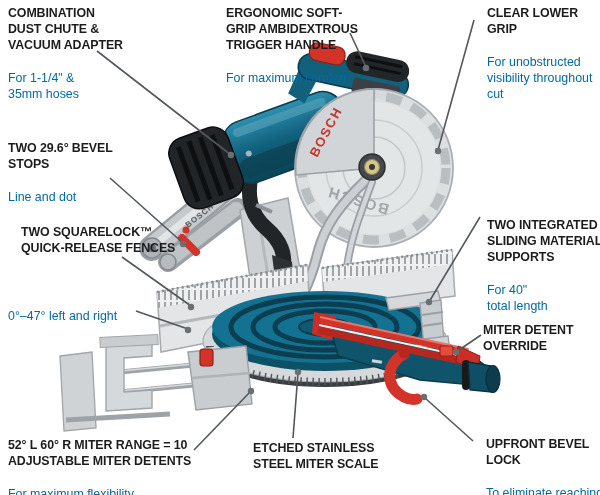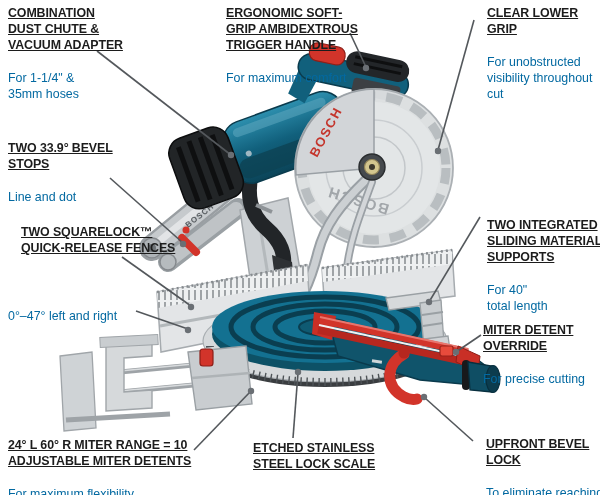--- a/index.html
+++ b/index.html
@@ -1,20 +1,20 @@
 <!DOCTYPE html>
 <html><head>
 <meta charset="utf-8">
 <style>
   html,body{margin:0;padding:0;background:#fff;}
   #page{position:relative;width:600px;height:495px;background:#ffffff;overflow:hidden;
         font-family:"Liberation Sans",sans-serif;}
   .callout{position:absolute;}
   .callout .t{font-weight:bold;font-size:12.4px;line-height:16px;color:#1c1c1c;
-              letter-spacing:-0.1px;white-space:pre;text-decoration:underline;}
+              letter-spacing:-0.1px;white-space:pre;}
   .callout .d{font-weight:normal;font-size:12.4px;line-height:16px;color:#0369a1;
               white-space:pre;margin-top:17px;}
   #c0{left:8px;top:5px;}
   #c1{left:226px;top:5px;}
   #c2{left:487px;top:5px;}
   #c3{left:8px;top:140px;}
   #c4{left:21px;top:224px;}
   #c5{left:8px;top:291px;}
   #c6{left:8px;top:437px;}
   #c7{left:253px;top:440px;}
@@ -220,52 +220,51 @@
     <div class="d">For maximum comfort</div>
   </div>
   <div class="callout" id="c2">
     <div class="t">CLEAR LOWER
 GRIP</div>
     <div class="d">For unobstructed
 visibility throughout
 cut</div>
   </div>
   <div class="callout" id="c3">
-    <div class="t">TWO 33.9° BEVEL
+    <div class="t">TWO 29.6° BEVEL
 STOPS</div>
     <div class="d">Line and dot</div>
   </div>
   <div class="callout" id="c4">
     <div class="t">TWO SQUARELOCK™
 QUICK-RELEASE FENCES</div>
   </div>
   <div class="callout" id="c5">
     <div class="d">0°–47° left and right</div>
   </div>
   <div class="callout" id="c6">
-    <div class="t">24° L 60° R MITER RANGE = 10
+    <div class="t">52° L 60° R MITER RANGE = 10
 ADJUSTABLE MITER DETENTS</div>
     <div class="d">For maximum flexibility
 &amp; capacity</div>
   </div>
   <div class="callout" id="c7">
     <div class="t">ETCHED STAINLESS
-STEEL LOCK SCALE</div>
+STEEL MITER SCALE</div>
   </div>
   <div class="callout" id="c8">
     <div class="t">TWO INTEGRATED
 SLIDING MATERIAL
 SUPPORTS</div>
     <div class="d">For 40"
 total length</div>
   </div>
   <div class="callout" id="c9">
     <div class="t">MITER DETENT
 OVERRIDE</div>
-    <div class="d">For precise cutting</div>
   </div>
   <div class="callout" id="c10">
     <div class="t">UPFRONT BEVEL
 LOCK</div>
     <div class="d">To eliminate reaching
 behind saw</div>
   </div>
 
 </div>
 

